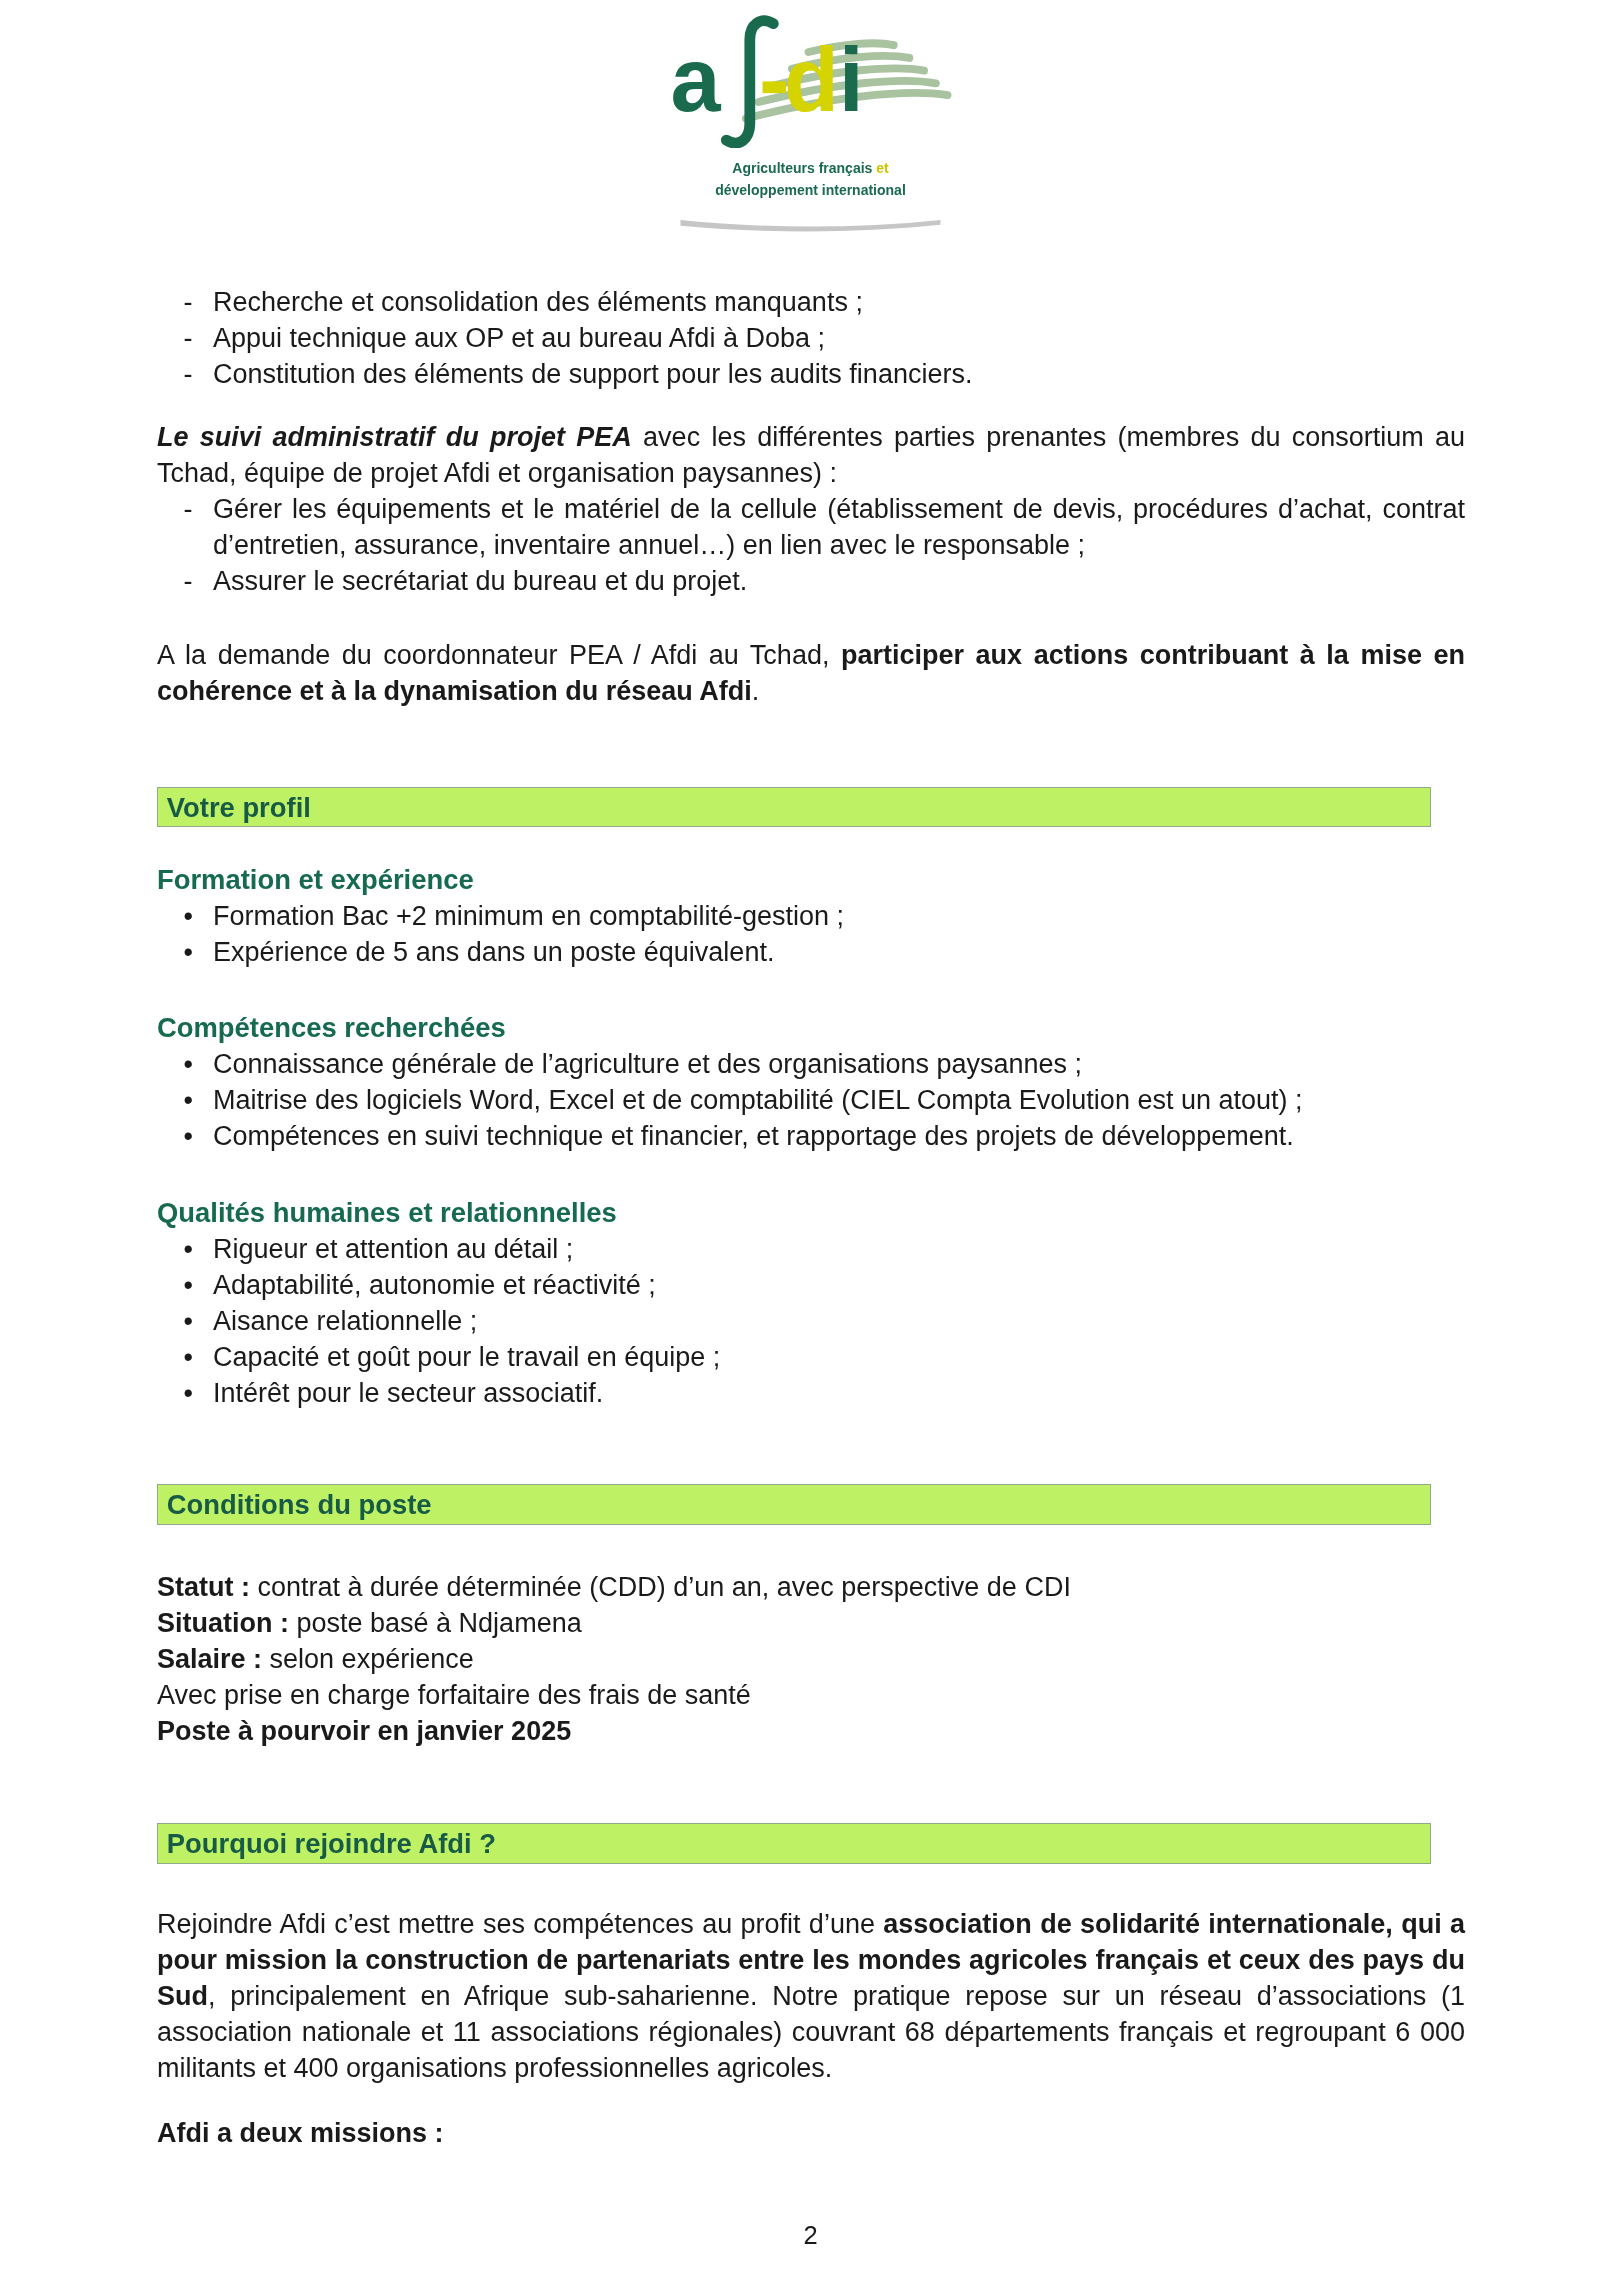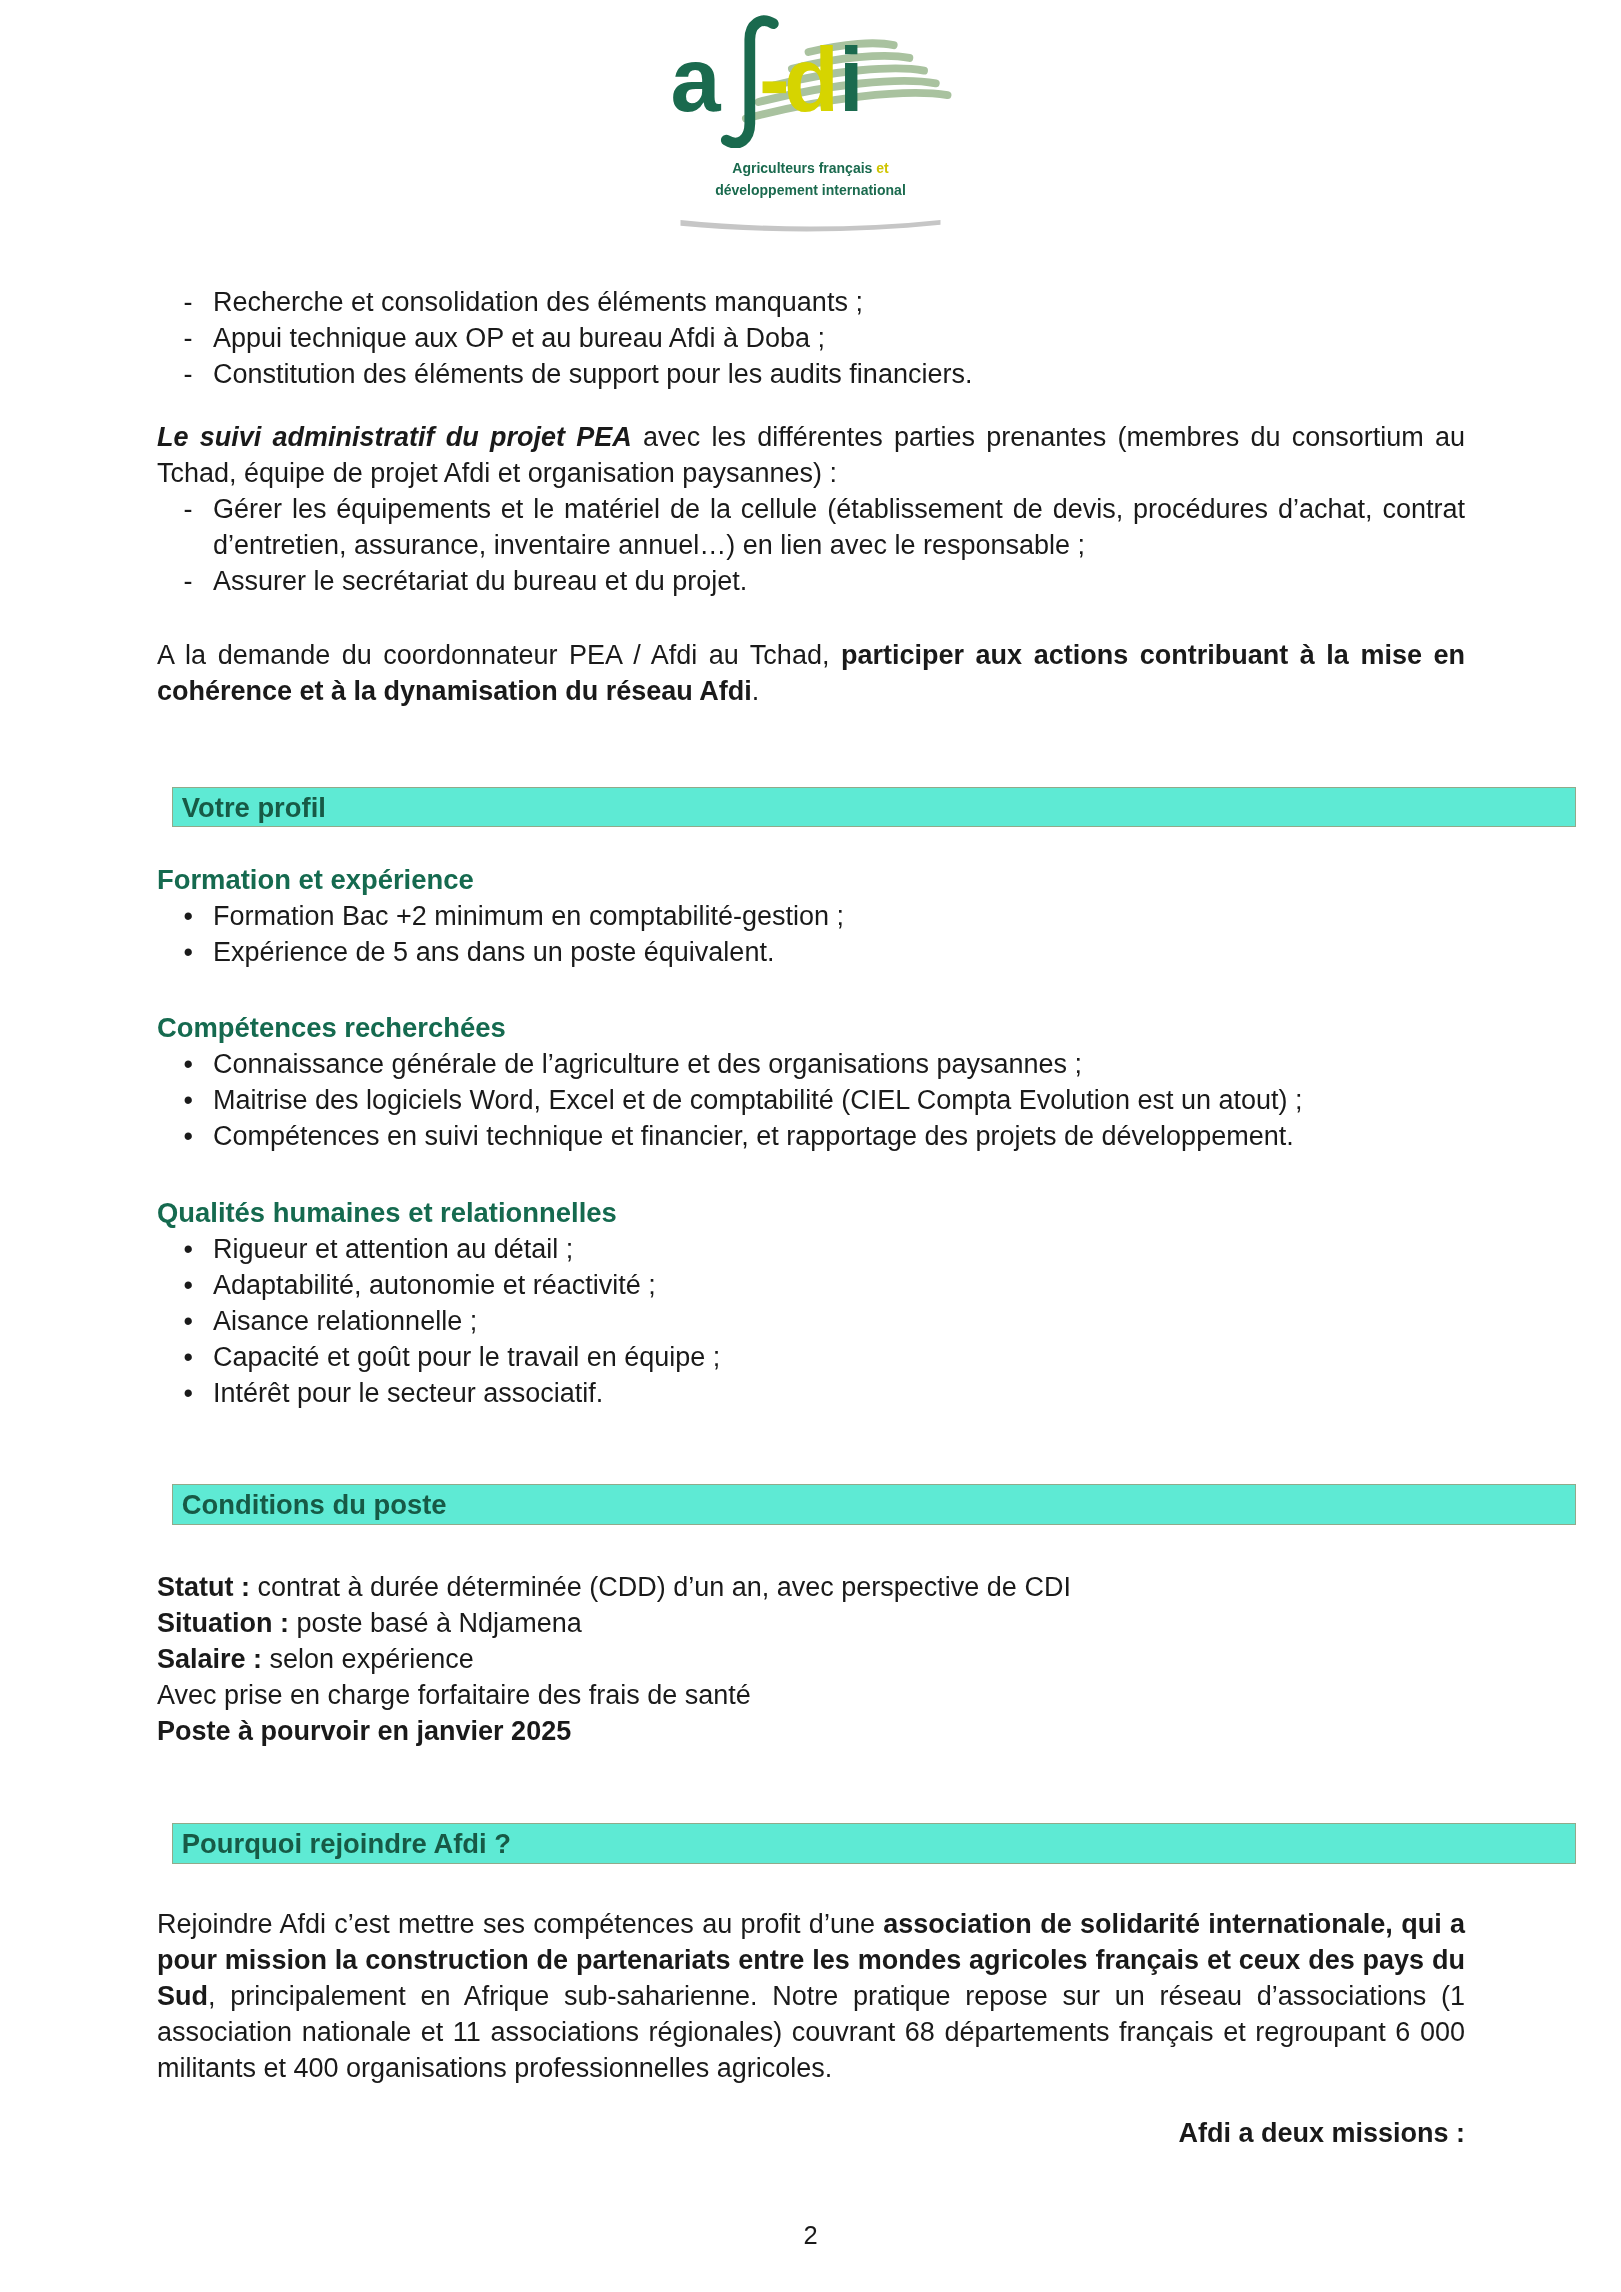--- a/index.html
+++ b/index.html
@@ -23,47 +23,46 @@
   .swoosh { display:block; margin:13.7px auto 0 auto; }
   
   .content { margin:0 156px 0 157px; } 
   .para { text-align:justify; }
   .bi { font-weight:bold; font-style:italic; }
   b { font-weight:bold; }
   .hang-list { list-style:none; }
   .hang-list li { position:relative; padding-left:56px; text-align:justify; }
   .hang-list .marker { position:absolute; left:26.5px; top:0; }
   .sect-band {
-    width:1404px;
-    background:#5eead4;
+    width:1274px;
+    background:#bef264;
     border:1px solid #91aa8a;
     color:#175a46;
     font-weight:bold;
     font-size:27.4px;
     line-height:33px;
     padding:2.9px 9.8px 2.9px 8.8px;
-    margin-left:15px;
   }
   .green-heading { color:#156a4f; font-weight:bold; font-size:27.4px; line-height:36px; }
   .bold-heading { font-weight:bold; }
   .cond-block p { line-height:36px; }
   .page-num { position:absolute; top:2217px; left:0; right:0; text-align:center; font-size:25.5px; }
   
   .mt-intro    { margin-top:51px; }
   .mt-suivi    { margin-top:26.5px; }
   .mt-demande  { margin-top:38px; }
   .mt-band1    { margin-top:78px; }
   .mt-h-form   { margin-top:35px; }
   .mt-h-comp   { margin-top:40px; }
   .mt-h-qual   { margin-top:41px; }
   .mt-band2    { margin-top:73px; }
   .mt-cond     { margin-top:44px; }
   .mt-band3    { margin-top:74px; }
   .mt-pourquoi { margin-top:42px; }
-  .mt-missions { margin-top:29px;text-align:right; }
+  .mt-missions { margin-top:29px; }
 </style>
 </head>
 <body>
 
 <div class="page">
 
   <header class="logo-block">
     <svg class="logo-svg" width="323" height="142" viewBox="0 0 330 145" aria-hidden="true" style="font-size:27.5px">
       <g stroke="#a9c29f" stroke-width="8" fill="none" stroke-linecap="round">
         <path d="M163,47 C200,38 232,36 250,40"></path>

